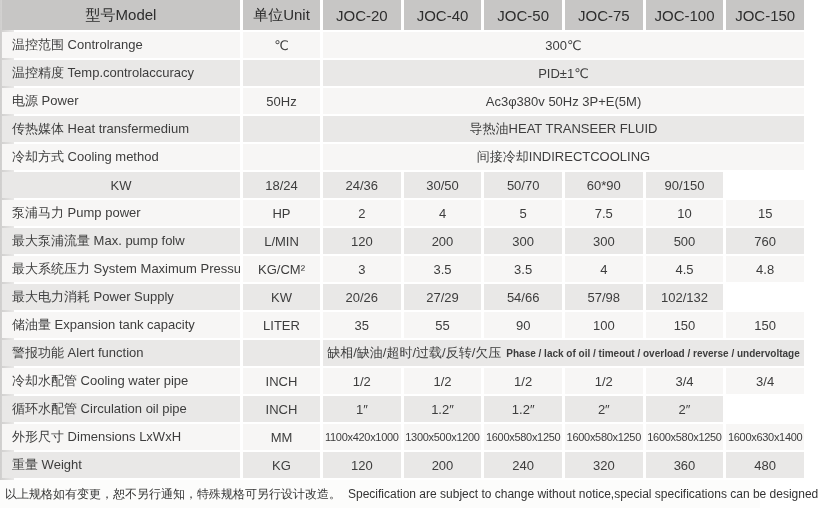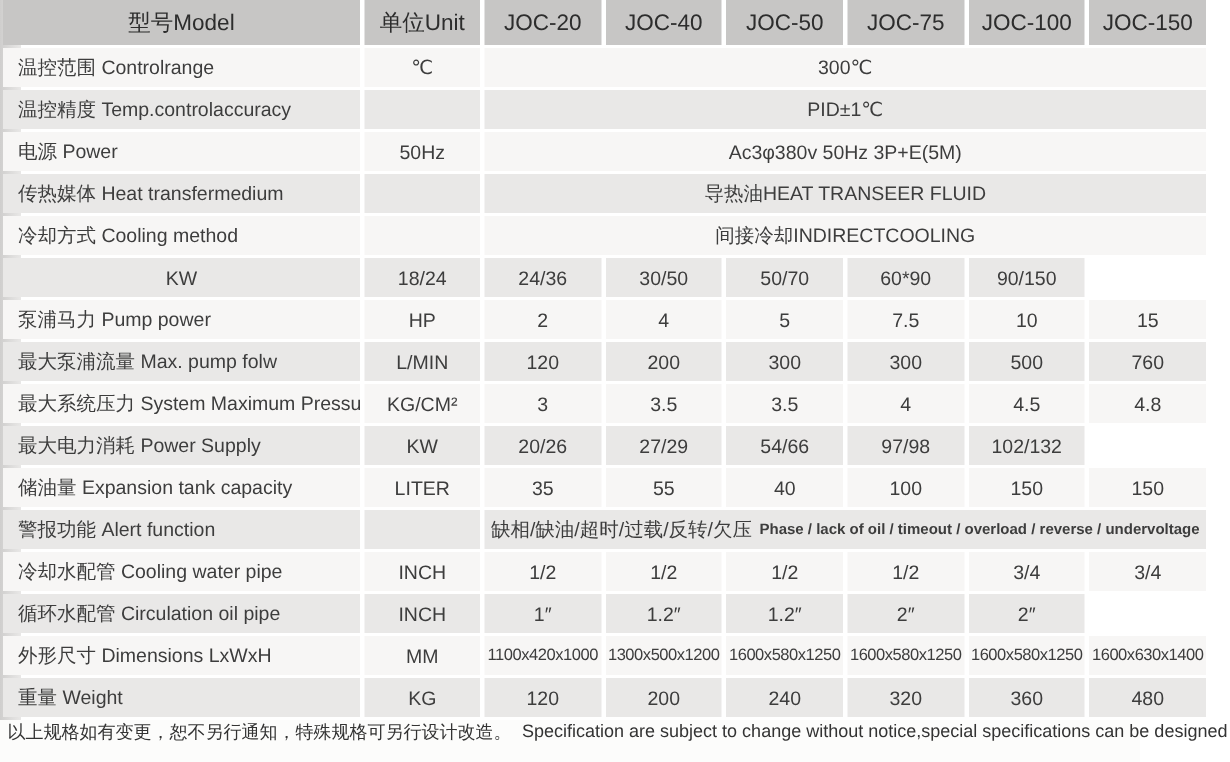--- a/index.html
+++ b/index.html
@@ -58,20 +58,21 @@
     font-size: 10px;
     font-weight: bold;
     margin-left: 5px;
   }
   .footer {
     position: absolute;
     left: 0; top: 480px;
     width: 760px; height: 28px;
     background: #fcfcfb;
     display: flex;
+    align-items: center;
     padding-left: 5px;
     font-size: 12px;
     color: #333333;
     white-space: nowrap;
   }
   .footer .en { margin-left: 7px; }
 </style>
 </head>
 <body>
 
@@ -152,29 +153,29 @@
           <div class="cell">4</div>
           <div class="cell">4.5</div>
           <div class="cell">4.8</div>
         </div>
         <div class="row dark">
           <div class="cell label">最大电力消耗 Power Supply</div>
           <div class="cell">KW</div>
           <div class="cell">20/26</div>
           <div class="cell">27/29</div>
           <div class="cell">54/66</div>
-          <div class="cell">97/98</div>
+          <div class="cell">57/98</div>
           <div class="cell">102/132</div>
         </div>
         <div class="row light">
           <div class="cell label">储油量 Expansion tank capacity</div>
           <div class="cell">LITER</div>
           <div class="cell">35</div>
           <div class="cell">55</div>
-          <div class="cell">40</div>
+          <div class="cell">90</div>
           <div class="cell">100</div>
           <div class="cell">150</div>
           <div class="cell">150</div>
         </div>
         <div class="row dark">
           <div class="cell label">警报功能 Alert function</div>
           <div class="cell"></div>
           <div class="cell span6">
             <div class="alert-cn">缺相/缺油/超时/过载/反转/欠压</div>
             <div class="alert-en">Phase / lack of oil / timeout / overload / reverse / undervoltage</div>

